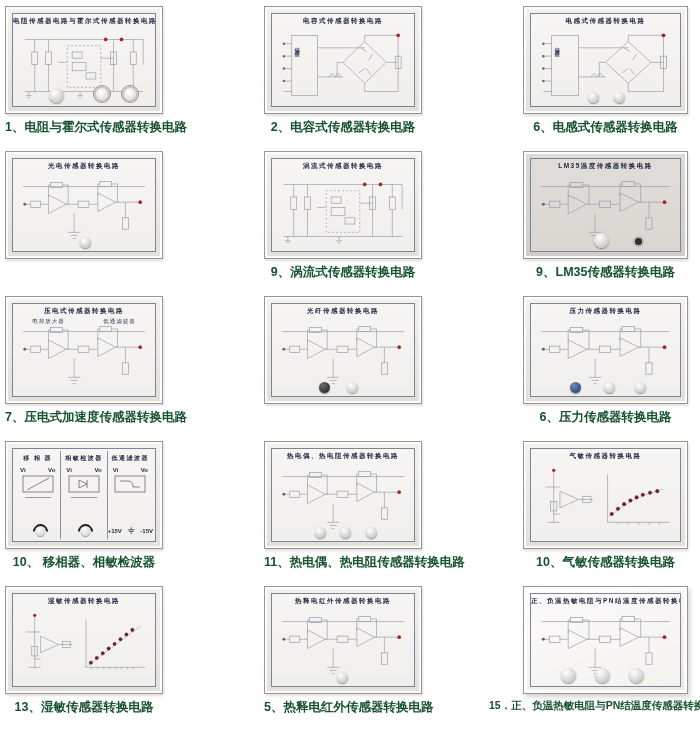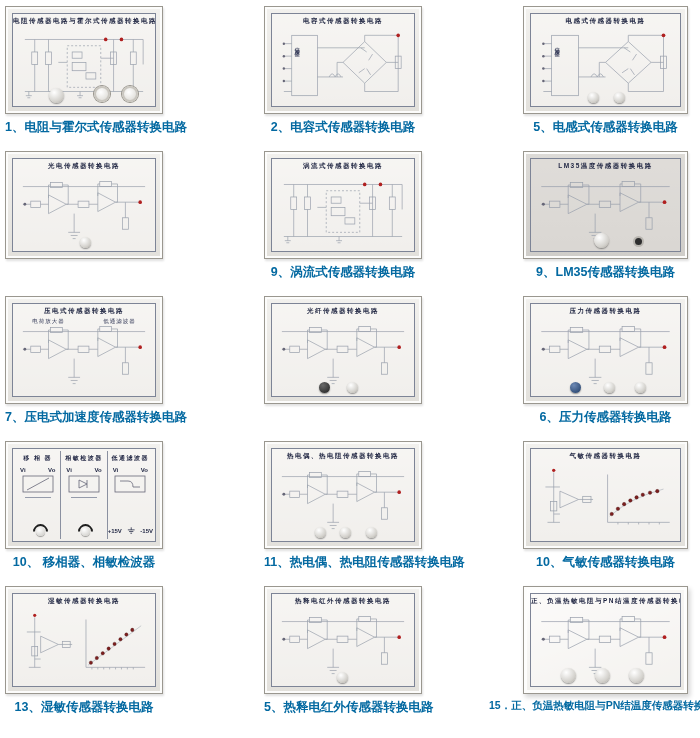--- a/index.html
+++ b/index.html
@@ -28,21 +28,21 @@
     background:radial-gradient(circle at 40% 35%,#fff,#d8d6d0);border:2px solid #c9c6bf;box-shadow:0 0 0 1px #97948c;}
   .toggle{position:absolute;bottom:6px;width:7px;height:7px;border-radius:50%;background:#2e2e2e;z-index:3;box-shadow:0 0 0 2px #b9b6b0;}
   .arcknob{position:absolute;bottom:2px;width:15px;height:15px;z-index:3;}
   .arcknob::before{content:"";position:absolute;inset:0;border:2px solid #1f1f1f;border-radius:50%;
     border-bottom-color:transparent;border-left-color:transparent;transform:rotate(-45deg);}
   .arcknob::after{content:"";position:absolute;inset:3px;border-radius:50%;
     background:radial-gradient(circle at 35% 30%,#fff,#c9c7c2);box-shadow:0 1px 1px rgba(0,0,0,.35);}
   .stages{position:absolute;top:14px;left:0;right:0;display:flex;justify-content:space-around;
     font-size:5.5px;color:#2a3050;letter-spacing:1px;z-index:2;}
   
-  .cap{margin-top:5px;text-align:center;font-weight:700;font-size:12.5px;color:#0369a1;white-space:nowrap;}
+  .cap{margin-top:5px;text-align:center;font-weight:700;font-size:12.5px;color:#14532d;white-space:nowrap;}
   .cap.cap15{font-size:10.5px;margin-left:-34px;}
   
   .secs{position:absolute;inset:0;display:flex;}
   .sec{flex:1;border-right:1px solid #8a90a0;position:relative;padding-top:3px;}
   .sec:last-child{border-right:0;}
   .sec-t{font-size:6px;font-weight:700;text-align:center;letter-spacing:1.5px;color:#1d2340;white-space:nowrap;}
   .vio{display:flex;justify-content:space-between;padding:4px 5px 0;font-size:6px;font-weight:700;color:#1d2340;}
   .sbox{width:32px;height:18px;margin:2px auto 0;}
   .sbox svg{width:100%;height:100%;display:block;}
   .tbar{width:58%;margin:4px auto 0;border-top:1px solid #959bab;height:5px;}
@@ -136,21 +136,21 @@
               <circle cx="10" cy="28" r="1.2" fill="#667"></circle>
 <circle cx="10" cy="40" r="1.2" fill="#667"></circle>
               <circle cx="10" cy="52" r="1.2" fill="#667"></circle>
 </svg>
 </div>
         <div style="position:absolute;left:16%;top:32%;writing-mode:vertical-rl;font-size:5.5px;color:#2a3050;letter-spacing:1px;z-index:2">信号发生器</div>
         <span class="knob" style="left:38%"></span>
         <span class="knob" style="left:56%"></span>
       </div>
     </div>
-    <figcaption class="cap">5、电感式传感器转换电路</figcaption>
+    <figcaption class="cap">6、电感式传感器转换电路</figcaption>
   </figure>
 
   <figure class="cell">
     <div class="panel">
       <div class="inner">
         <div class="ptitle">光电传感器转换电路</div>
         <div class="circuit">
 <svg viewBox="0 0 140 74" preserveAspectRatio="none">
 <g fill="none" stroke="#9aa1ad" stroke-width="0.7">
 <path d="M8 14 H132"></path>

